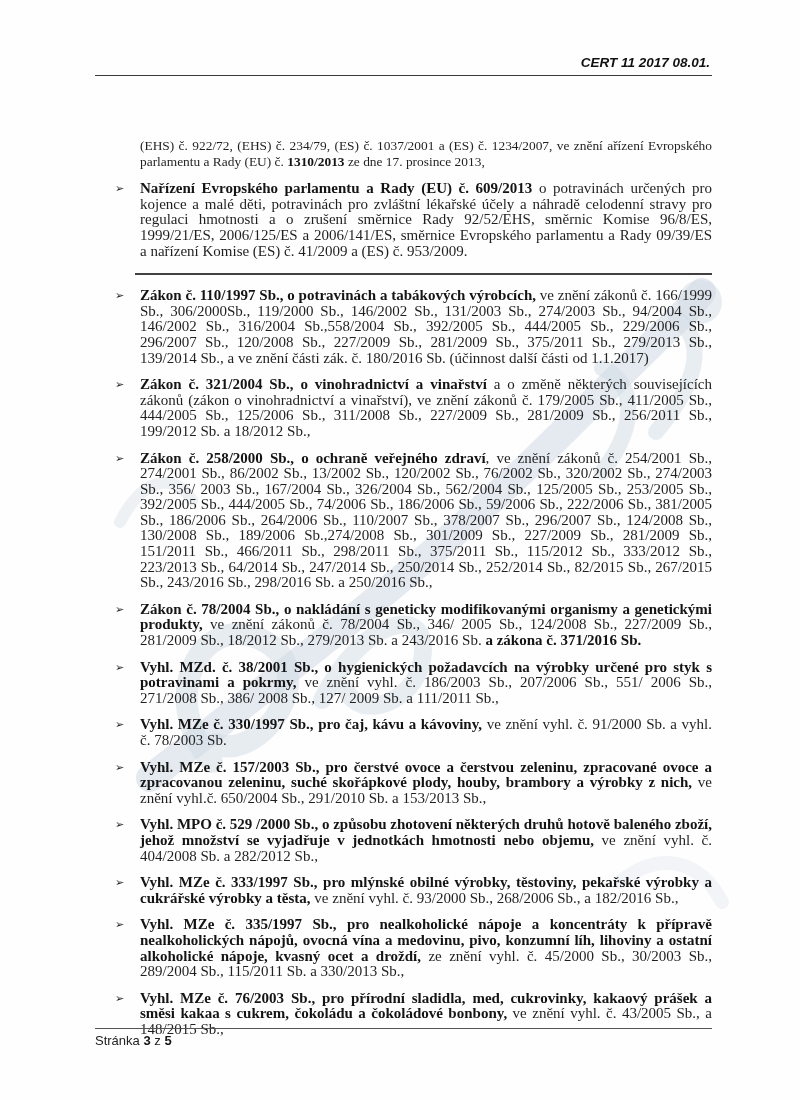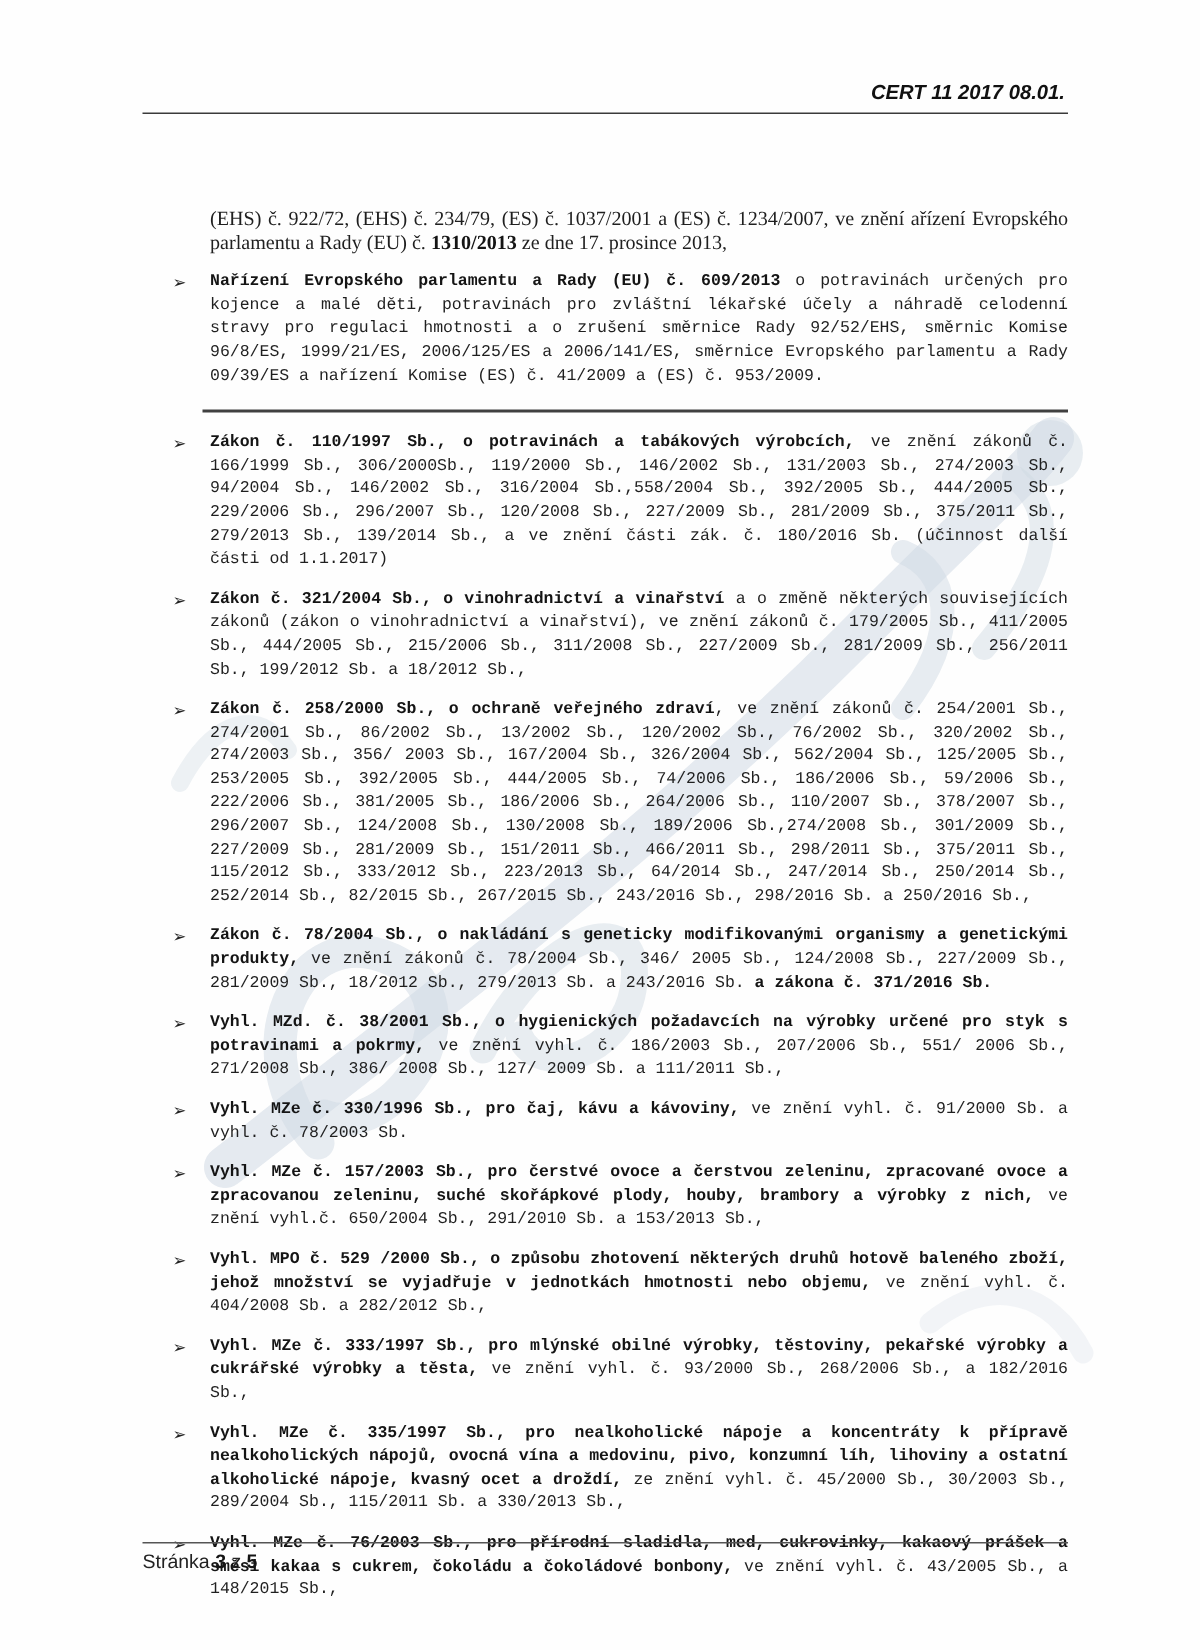--- a/index.html
+++ b/index.html
@@ -34,21 +34,21 @@
   }
   .list{display:block;}
   .item{position:relative;margin:0 0 11px 0;}
   .bullet{
     position:absolute;left:-25px;top:1px;
     font-family:"DejaVu Sans", sans-serif;
     font-size:11px;color:#222;
   }
   .itext{
     margin:0;text-align:justify;
-    font-size:11px;line-height:15.6px;font-family:Liberation Mono, monospace;
+    font-size:15px;line-height:15.6px;
   }
   .itext b, .intro b, .footer b{font-weight:700;color:#141414;}
   .section-rule{height:2px;margin:14px 0 13px -5px;width:577px;background:#404040;}
   .footer-rule{position:absolute;top:1028px;left:95px;width:617px;height:1.2px;background:#555;}
   .footer{
     position:absolute;top:1033px;left:95px;width:617px;
     margin:0;
     font-family:"Liberation Sans", sans-serif;
     font-size:13px;color:#222;
   }
@@ -88,37 +88,37 @@
 
     <div class="rule section-rule"></div>
 
     <div class="list">
         <div class="item">
           <span class="bullet">➢</span>
           <p class="itext"><b>Zákon č. 110/1997 Sb., o potravinách a tabákových výrobcích,</b><span> ve znění zákonů č. 166/1999 Sb., 306/2000Sb., 119/2000 Sb., 146/2002 Sb., 131/2003 Sb., 274/2003 Sb., 94/2004 Sb., 146/2002 Sb., 316/2004 Sb.,558/2004 Sb., 392/2005 Sb., 444/2005 Sb., 229/2006 Sb., 296/2007 Sb., 120/2008 Sb., 227/2009 Sb., 281/2009 Sb., 375/2011 Sb., 279/2013 Sb., 139/2014 Sb., a ve znění části zák. č. 180/2016 Sb. (účinnost další části od 1.1.2017)</span></p>
         </div>
         <div class="item">
           <span class="bullet">➢</span>
-          <p class="itext"><b>Zákon č. 321/2004 Sb., o vinohradnictví a vinařství</b><span> a o změně některých souvisejících zákonů (zákon o vinohradnictví a vinařství), ve znění zákonů č. 179/2005 Sb., 411/2005 Sb., 444/2005 Sb., 215/2006 Sb., 311/2008 Sb., 227/2009 Sb., 281/2009 Sb., 256/2011 Sb., 199/2012 Sb. a 18/2012 Sb.,</span></p>
+          <p class="itext"><b>Zákon č. 321/2004 Sb., o vinohradnictví a vinařství</b><span> a o změně některých souvisejících zákonů (zákon o vinohradnictví a vinařství), ve znění zákonů č. 179/2005 Sb., 411/2005 Sb., 444/2005 Sb., 125/2006 Sb., 311/2008 Sb., 227/2009 Sb., 281/2009 Sb., 256/2011 Sb., 199/2012 Sb. a 18/2012 Sb.,</span></p>
         </div>
         <div class="item">
           <span class="bullet">➢</span>
           <p class="itext"><b>Zákon č. 258/2000 Sb., o ochraně veřejného zdraví</b><span>, ve znění zákonů č. 254/2001 Sb., 274/2001 Sb., 86/2002 Sb., 13/2002 Sb., 120/2002 Sb., 76/2002 Sb., 320/2002 Sb., 274/2003 Sb., 356/ 2003 Sb., 167/2004 Sb., 326/2004 Sb., 562/2004 Sb., 125/2005 Sb., 253/2005 Sb., 392/2005 Sb., 444/2005 Sb., 74/2006 Sb., 186/2006 Sb., 59/2006 Sb., 222/2006 Sb., 381/2005 Sb., 186/2006 Sb., 264/2006 Sb., 110/2007 Sb., 378/2007 Sb., 296/2007 Sb., 124/2008 Sb., 130/2008 Sb., 189/2006 Sb.,274/2008 Sb., 301/2009 Sb., 227/2009 Sb., 281/2009 Sb., 151/2011 Sb., 466/2011 Sb., 298/2011 Sb., 375/2011 Sb., 115/2012 Sb., 333/2012 Sb., 223/2013 Sb., 64/2014 Sb., 247/2014 Sb., 250/2014 Sb., 252/2014 Sb., 82/2015 Sb., 267/2015 Sb., 243/2016 Sb., 298/2016 Sb. a 250/2016 Sb.,</span></p>
         </div>
         <div class="item">
           <span class="bullet">➢</span>
           <p class="itext"><b>Zákon č. 78/2004 Sb., o nakládání s geneticky modifikovanými organismy a genetickými produkty,</b><span> ve znění zákonů č. 78/2004 Sb., 346/ 2005 Sb., 124/2008 Sb., 227/2009 Sb., 281/2009 Sb., 18/2012 Sb., 279/2013 Sb. a 243/2016 Sb.</span><b> a zákona č. 371/2016 Sb.</b></p>
         </div>
         <div class="item">
           <span class="bullet">➢</span>
           <p class="itext"><b>Vyhl. MZd. č. 38/2001 Sb., o hygienických požadavcích na výrobky určené pro styk s potravinami a pokrmy,</b><span> ve znění vyhl. č. 186/2003 Sb., 207/2006 Sb., 551/ 2006 Sb., 271/2008 Sb., 386/ 2008 Sb., 127/ 2009 Sb. a  111/2011 Sb.,</span></p>
         </div>
         <div class="item">
           <span class="bullet">➢</span>
-          <p class="itext"><b>Vyhl. MZe č. 330/1996 Sb., pro čaj, kávu a kávoviny,</b><span> ve znění vyhl. č. 91/2000 Sb. a vyhl. č. 78/2003 Sb.</span></p>
+          <p class="itext"><b>Vyhl. MZe č. 330/1997 Sb., pro čaj, kávu a kávoviny,</b><span> ve znění vyhl. č. 91/2000 Sb. a vyhl. č. 78/2003 Sb.</span></p>
         </div>
         <div class="item">
           <span class="bullet">➢</span>
           <p class="itext"><b>Vyhl. MZe č. 157/2003 Sb., pro čerstvé ovoce a čerstvou zeleninu, zpracované ovoce a zpracovanou zeleninu, suché skořápkové plody, houby, brambory a výrobky z nich,</b><span> ve znění vyhl.č. 650/2004 Sb., 291/2010 Sb. a 153/2013 Sb.,</span></p>
         </div>
         <div class="item">
           <span class="bullet">➢</span>
           <p class="itext"><b>Vyhl. MPO č. 529 /2000 Sb., o způsobu zhotovení některých druhů hotově baleného zboží, jehož množství se vyjadřuje v jednotkách hmotnosti nebo objemu,</b><span> ve znění vyhl. č. 404/2008 Sb. a 282/2012 Sb.,</span></p>
         </div>
         <div class="item">

